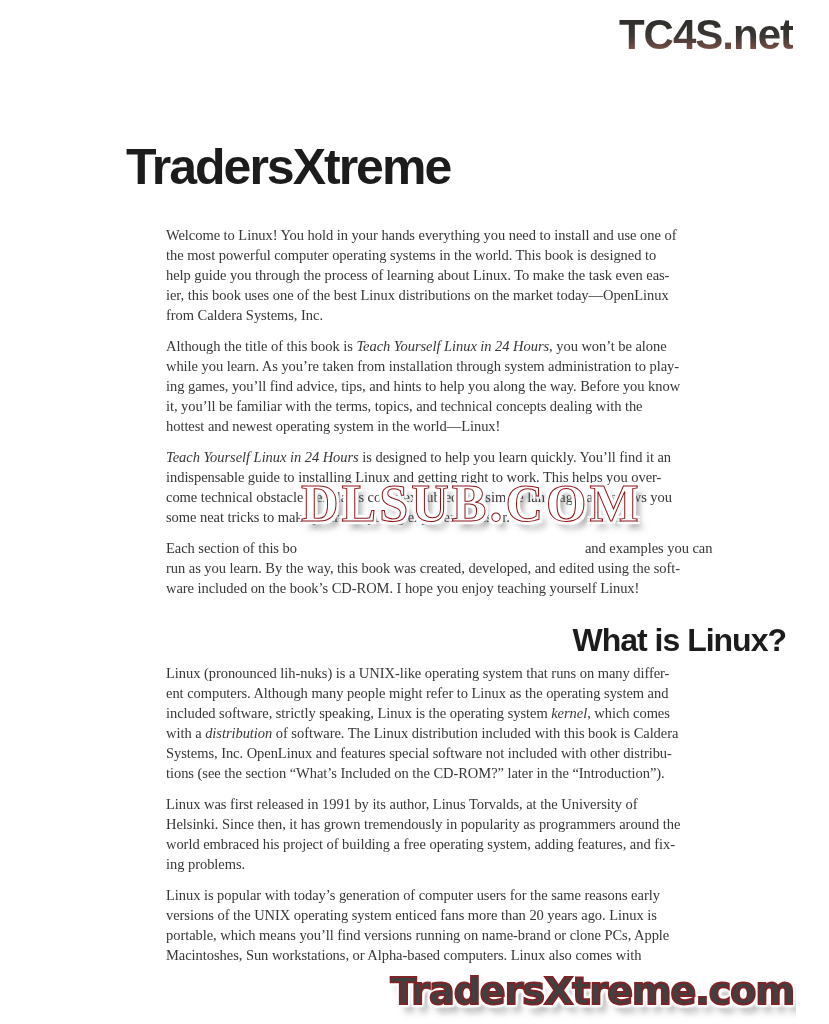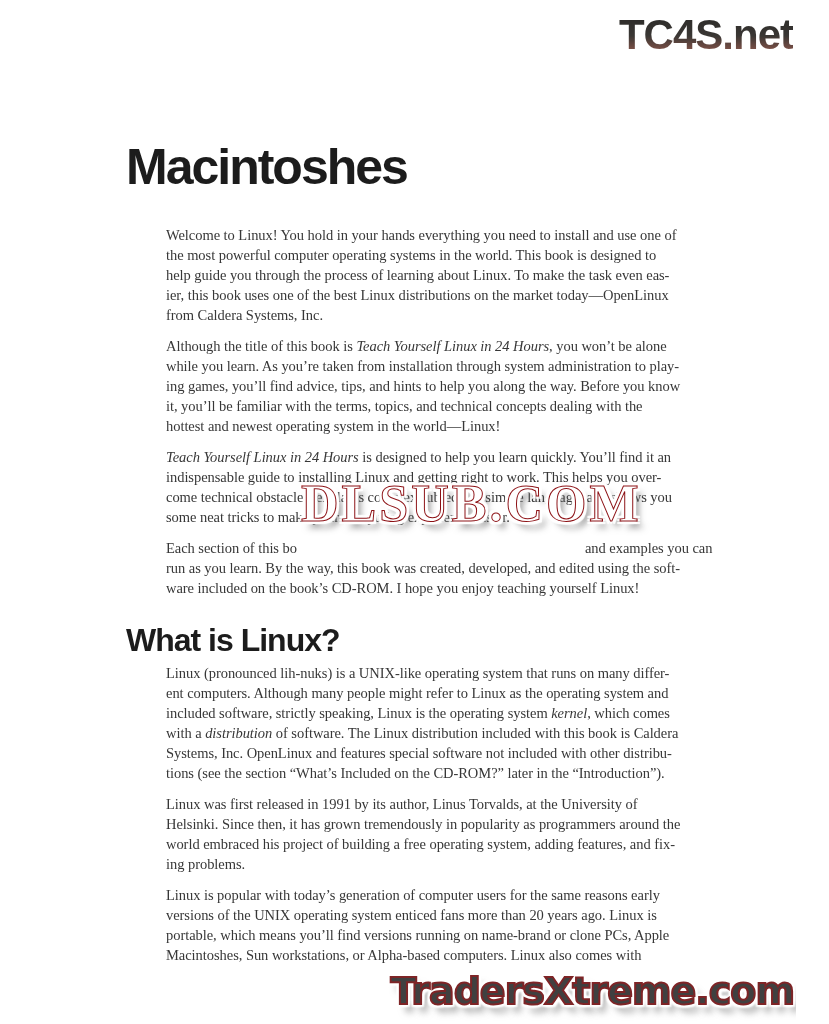--- a/index.html
+++ b/index.html
@@ -33,20 +33,21 @@
   }
   .col p { margin:0 0 11px 0; white-space:nowrap; }
   .col em { }
   .gap { display:inline-block; height:1px; }
 
   .section-heading {
     margin:27px 0 8px -40px;
     font-family:"Liberation Sans", sans-serif; font-weight:bold;
     font-size:32px; line-height:30px; letter-spacing:-1px; color:#1c1c1c;
     white-space:nowrap;
+    text-align:right;
   }
 
   
   .stamp-mid {
     position:absolute; left:268px; top:470px;
     font-family:"Liberation Serif", serif; font-weight:bold;
     font-size:52px; line-height:1; letter-spacing:3px;
     background:linear-gradient(180deg,#ea463e 0%,#cf2027 50%,#9c1217 100%);
     -webkit-background-clip:text; background-clip:text; color:transparent;
     -webkit-text-stroke:1px #8c1014;
@@ -73,21 +74,21 @@
        6px  8px 7px rgba(110,110,110,0.6);
   }
 </style>
 </head>
 <body>
 
 <div class="sheet">
 
   <div class="logo-top">TC4S.net</div>
 
-  <h1 class="title">Macintoshes</h1>
+  <h1 class="title">TradersXtreme</h1>
 
   <div class="col">
     <p>Welcome to Linux! You hold in your hands everything you need to install and use one of<br>the most powerful computer operating systems in the world. This book is designed to<br>help guide you through the process of learning about Linux. To make the task even eas-<br>ier, this book uses one of the best Linux distributions on the market today—OpenLinux<br>from Caldera Systems, Inc.</p>
     <p>Although the title of this book is <em>Teach Yourself Linux in 24 Hours</em>, you won’t be alone<br>while you learn. As you’re taken from installation through system administration to play-<br>ing games, you’ll find advice, tips, and hints to help you along the way. Before you know<br>it, you’ll be familiar with the terms, topics, and technical concepts dealing with the<br>hottest and newest operating system in the world—Linux!</p>
     <p><em>Teach Yourself Linux in 24 Hours</em> is designed to help you learn quickly. You’ll find it an<br>indispensable guide to installing Linux and getting right to work. This helps you over-<br>come technical obstacles, explains complex subjects in simple language, and shows you<br>some neat tricks to make your computing experience easier.</p>
     <p>Each section of this bo<span class="gap" style="width: 288px;"></span>and examples you can<br>run as you learn. By the way, this book was created, developed, and edited using the soft-<br>ware included on the book’s CD-ROM. I hope you enjoy teaching yourself Linux!</p>
 
     <h2 class="section-heading">What is Linux?</h2>
 
     <p>Linux (pronounced lih-nuks) is a UNIX-like operating system that runs on many differ-<br>ent computers. Although many people might refer to Linux as the operating system and<br>included software, strictly speaking, Linux is the operating system <em>kernel</em>, which comes<br>with a <em>distribution</em> of software. The Linux distribution included with this book is Caldera<br>Systems, Inc. OpenLinux and features special software not included with other distribu-<br>tions (see the section “What’s Included on the CD-ROM?” later in the “Introduction”).</p>

